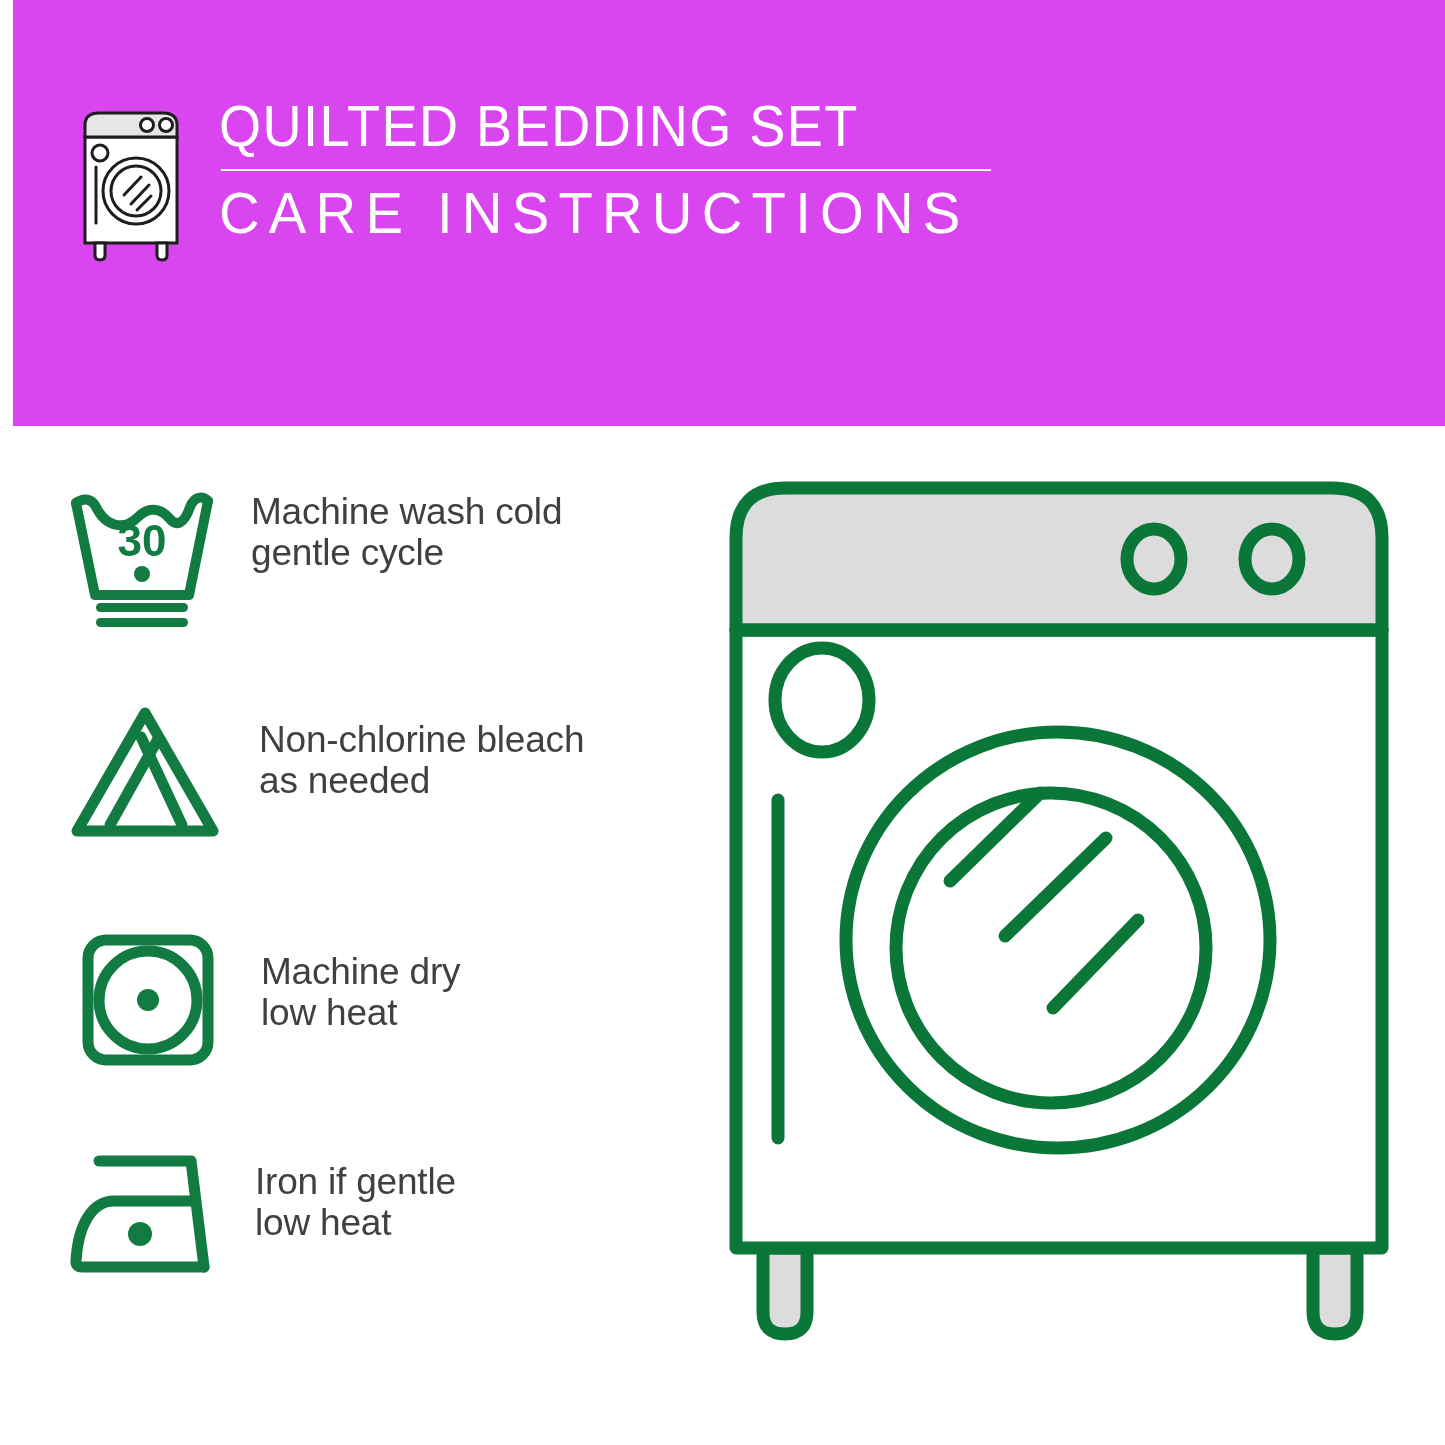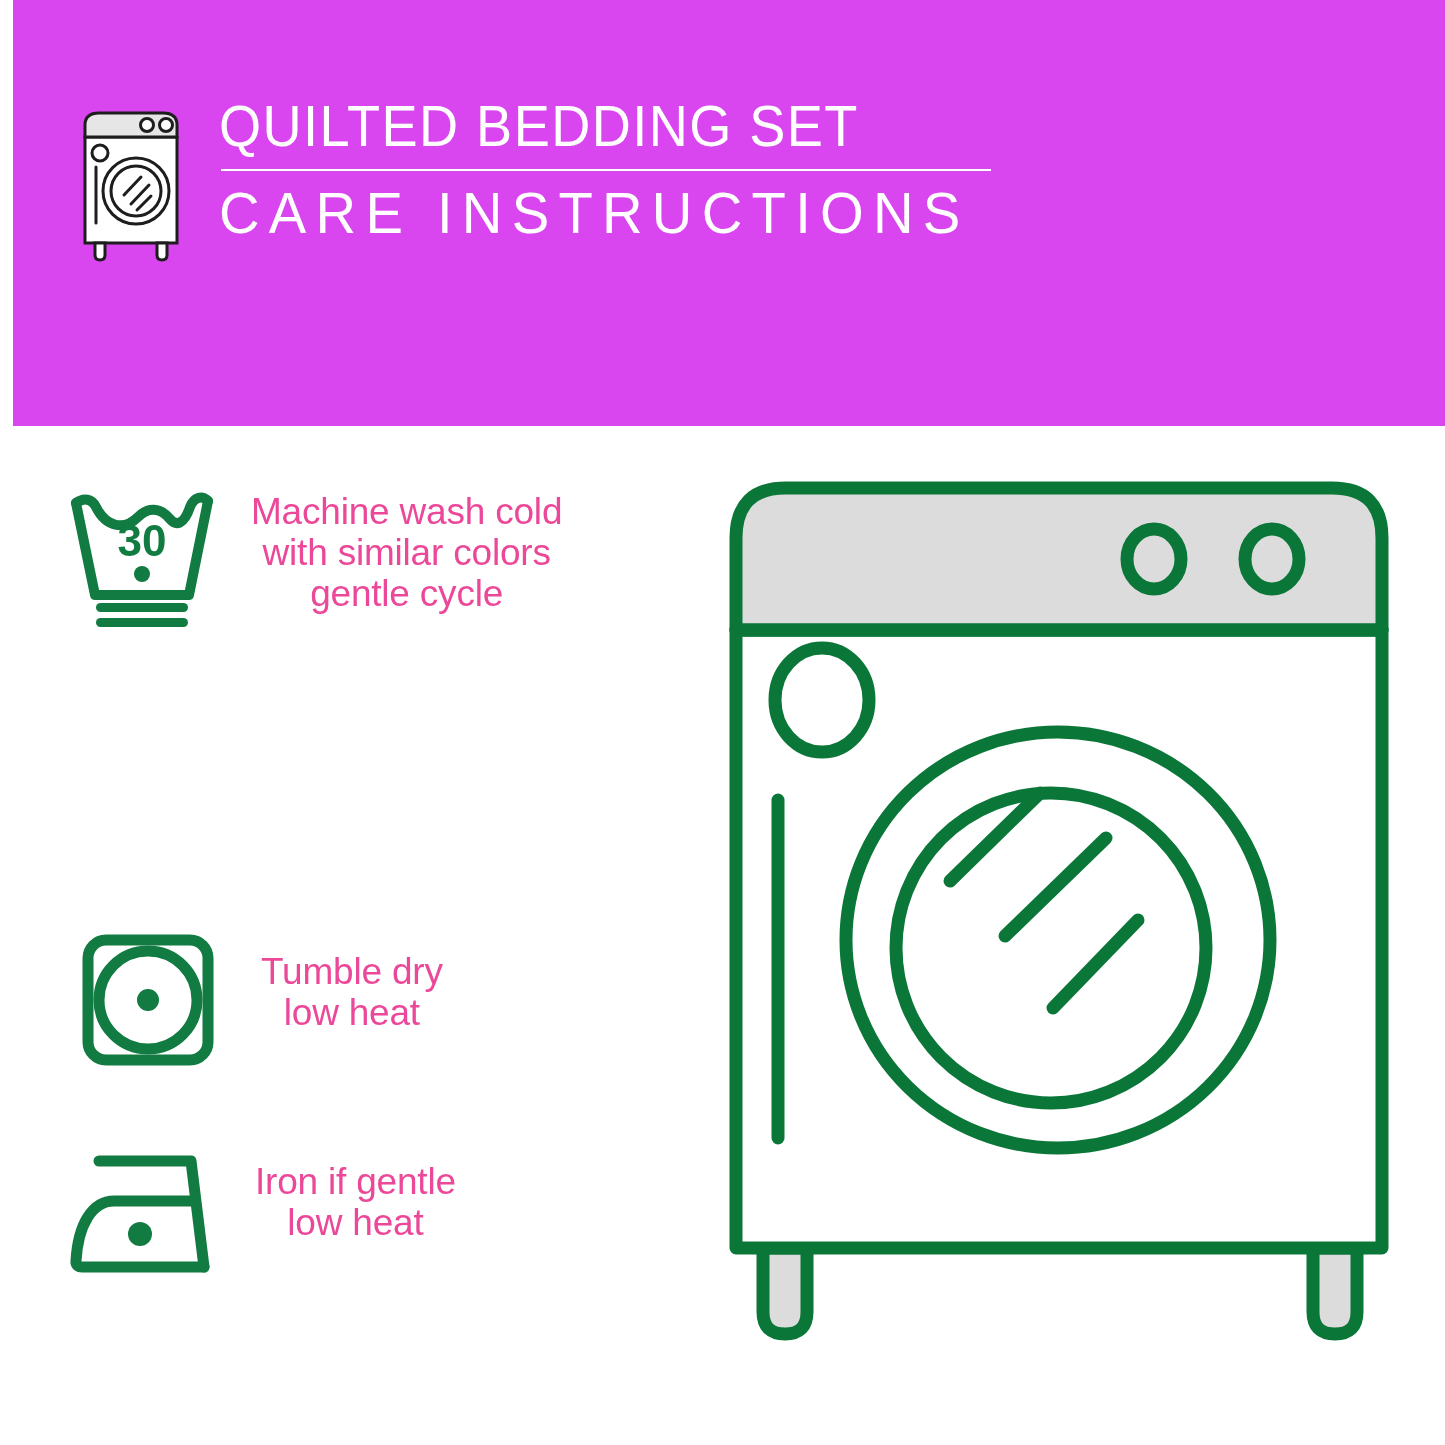--- a/index.html
+++ b/index.html
@@ -95,27 +95,26 @@
   .row-2 { top: 592px; }
   .row-3 { top: 800px; }
 
   .care-symbol {
     flex: 0 0 auto;
     width: 165px;
     height: 150px;
   }
   .care-text {
     margin-left: 24px;
-    color: #ec4899;
+    color: #404040;
     font-size: 37px;
     line-height: 41px;
     font-weight: 400;
     letter-spacing: -0.2px;
     padding-top: 10px;
-    text-align: center;
   }
   .care-text .tline { display: block; white-space: nowrap; }
 
   
   .sym-wash   { margin-top: 0px; }
   .sym-bleach { margin-top: 4px; margin-left: 8px; }
   .sym-dry    { margin-top: 0px; margin-left: 10px; }
   .sym-iron   { margin-top: 6px; margin-left: 4px; }
 
   .txt-bleach { padding-top: 26px; }
@@ -186,36 +185,51 @@
           <text x="80" y="75" font-family="'Liberation Sans', sans-serif" font-size="44" font-weight="700" fill="#117b41" text-anchor="middle">30</text>
 
           <circle cx="80" cy="93" r="8" fill="#117b41"></circle>
 
           <rect x="34" y="122" width="92" height="9" rx="4.5" fill="#117b41"></rect>
           <rect x="34" y="137" width="92" height="9" rx="4.5" fill="#117b41"></rect>
         </svg>
       </div>
       <div class="care-text">
         <span class="tline">Machine wash cold</span>
-        <span class="tline">with similar colors</span>
         <span class="tline">gentle cycle</span>
       </div>
     </div>
 
+    <div class="care-row row-1">
+      <div class="care-symbol sym-bleach">
+        <svg viewBox="0 0 165 150" width="165" height="150" aria-hidden="true">
+
+          <path d="M75 16 L143 134 L7 134 Z" fill="none" stroke="#117b41" stroke-width="11" stroke-linejoin="round"></path>
+
+          <line x1="71" y1="40" x2="112" y2="128" stroke="#117b41" stroke-width="11" stroke-linecap="round"></line>
+
+          <line x1="40" y1="128" x2="88" y2="42" stroke="#117b41" stroke-width="11" stroke-linecap="round"></line>
+        </svg>
+      </div>
+      <div class="care-text txt-bleach">
+        <span class="tline">Non-chlorine bleach</span>
+        <span class="tline">as needed</span>
+      </div>
+    </div>
 
     <div class="care-row row-2">
       <div class="care-symbol sym-dry">
         <svg viewBox="0 0 165 150" width="165" height="150" aria-hidden="true">
           <rect x="16" y="15" width="120" height="120" rx="18" ry="18" fill="none" stroke="#117b41" stroke-width="11"></rect>
           <circle cx="76" cy="75" r="49" fill="none" stroke="#117b41" stroke-width="11"></circle>
           <circle cx="76" cy="75" r="11" fill="#117b41"></circle>
         </svg>
       </div>
       <div class="care-text txt-dry">
-        <span class="tline">Tumble dry</span>
+        <span class="tline">Machine dry</span>
         <span class="tline">low heat</span>
       </div>
     </div>
 
     <div class="care-row row-3">
       <div class="care-symbol sym-iron">
         <svg viewBox="0 0 165 150" width="165" height="150" aria-hidden="true">
 
           <path d="M33 22 L125 22 L138 128" fill="none" stroke="#117b41" stroke-width="11" stroke-linecap="round" stroke-linejoin="round"></path>
 

